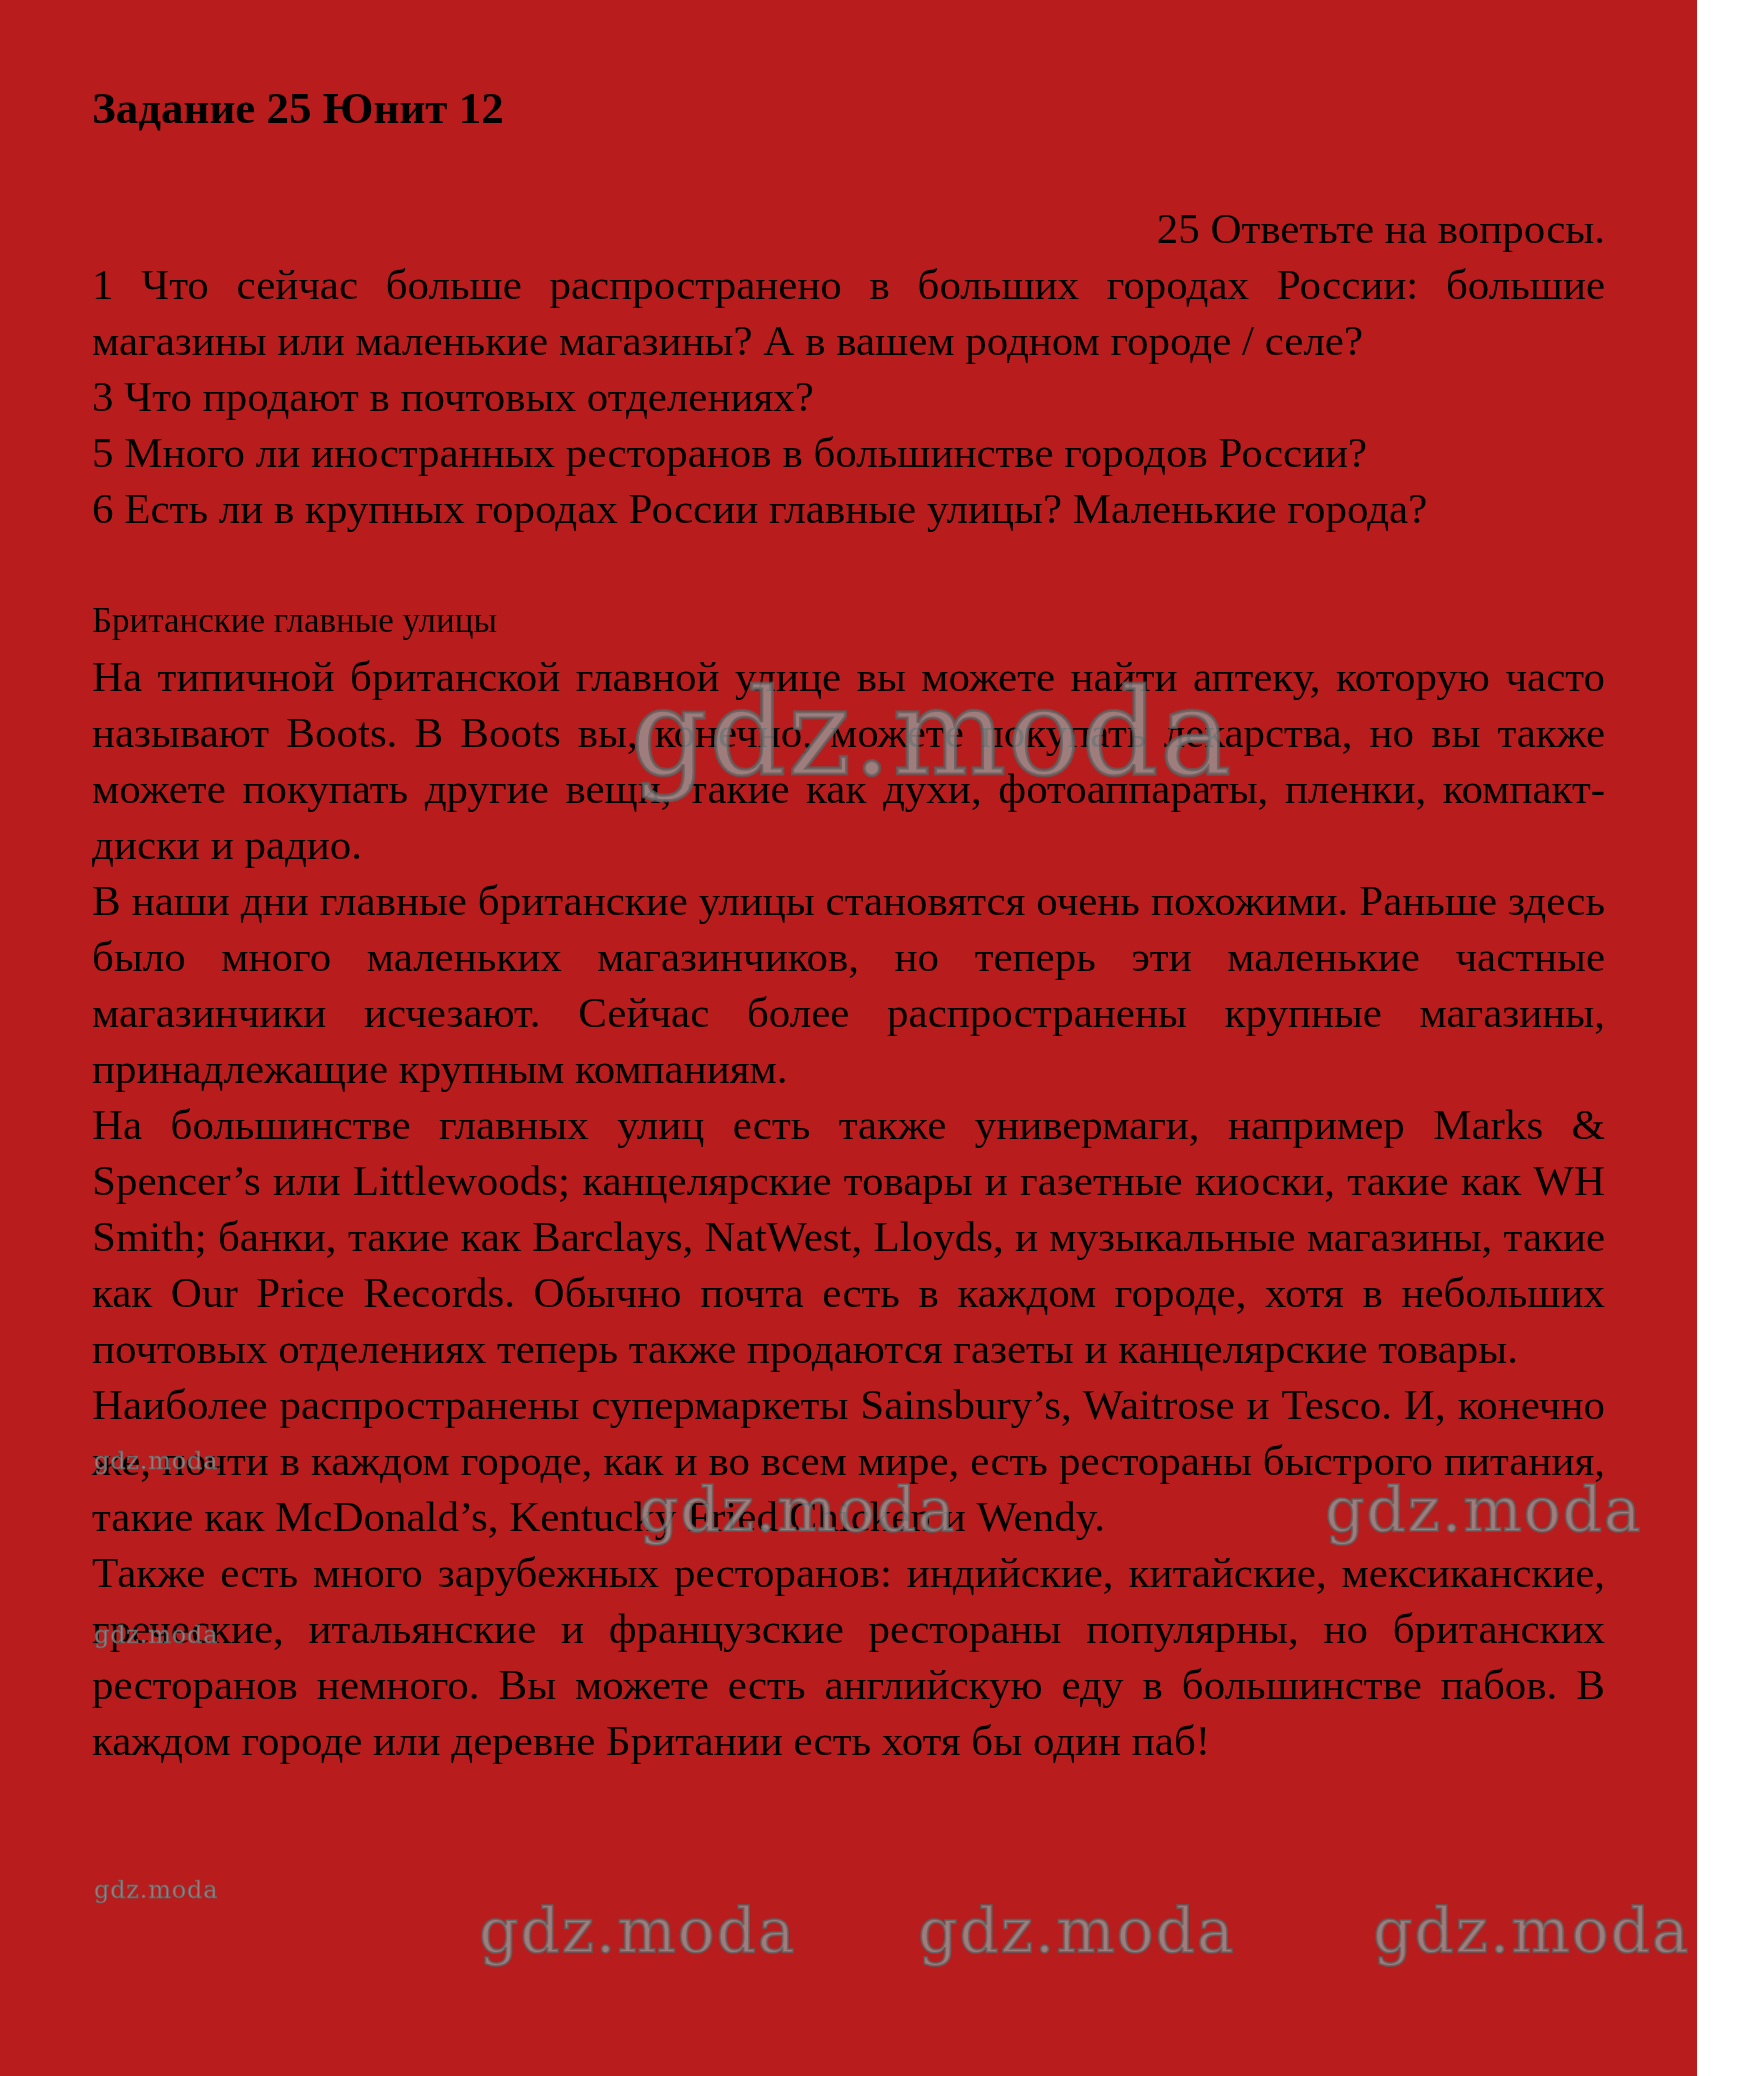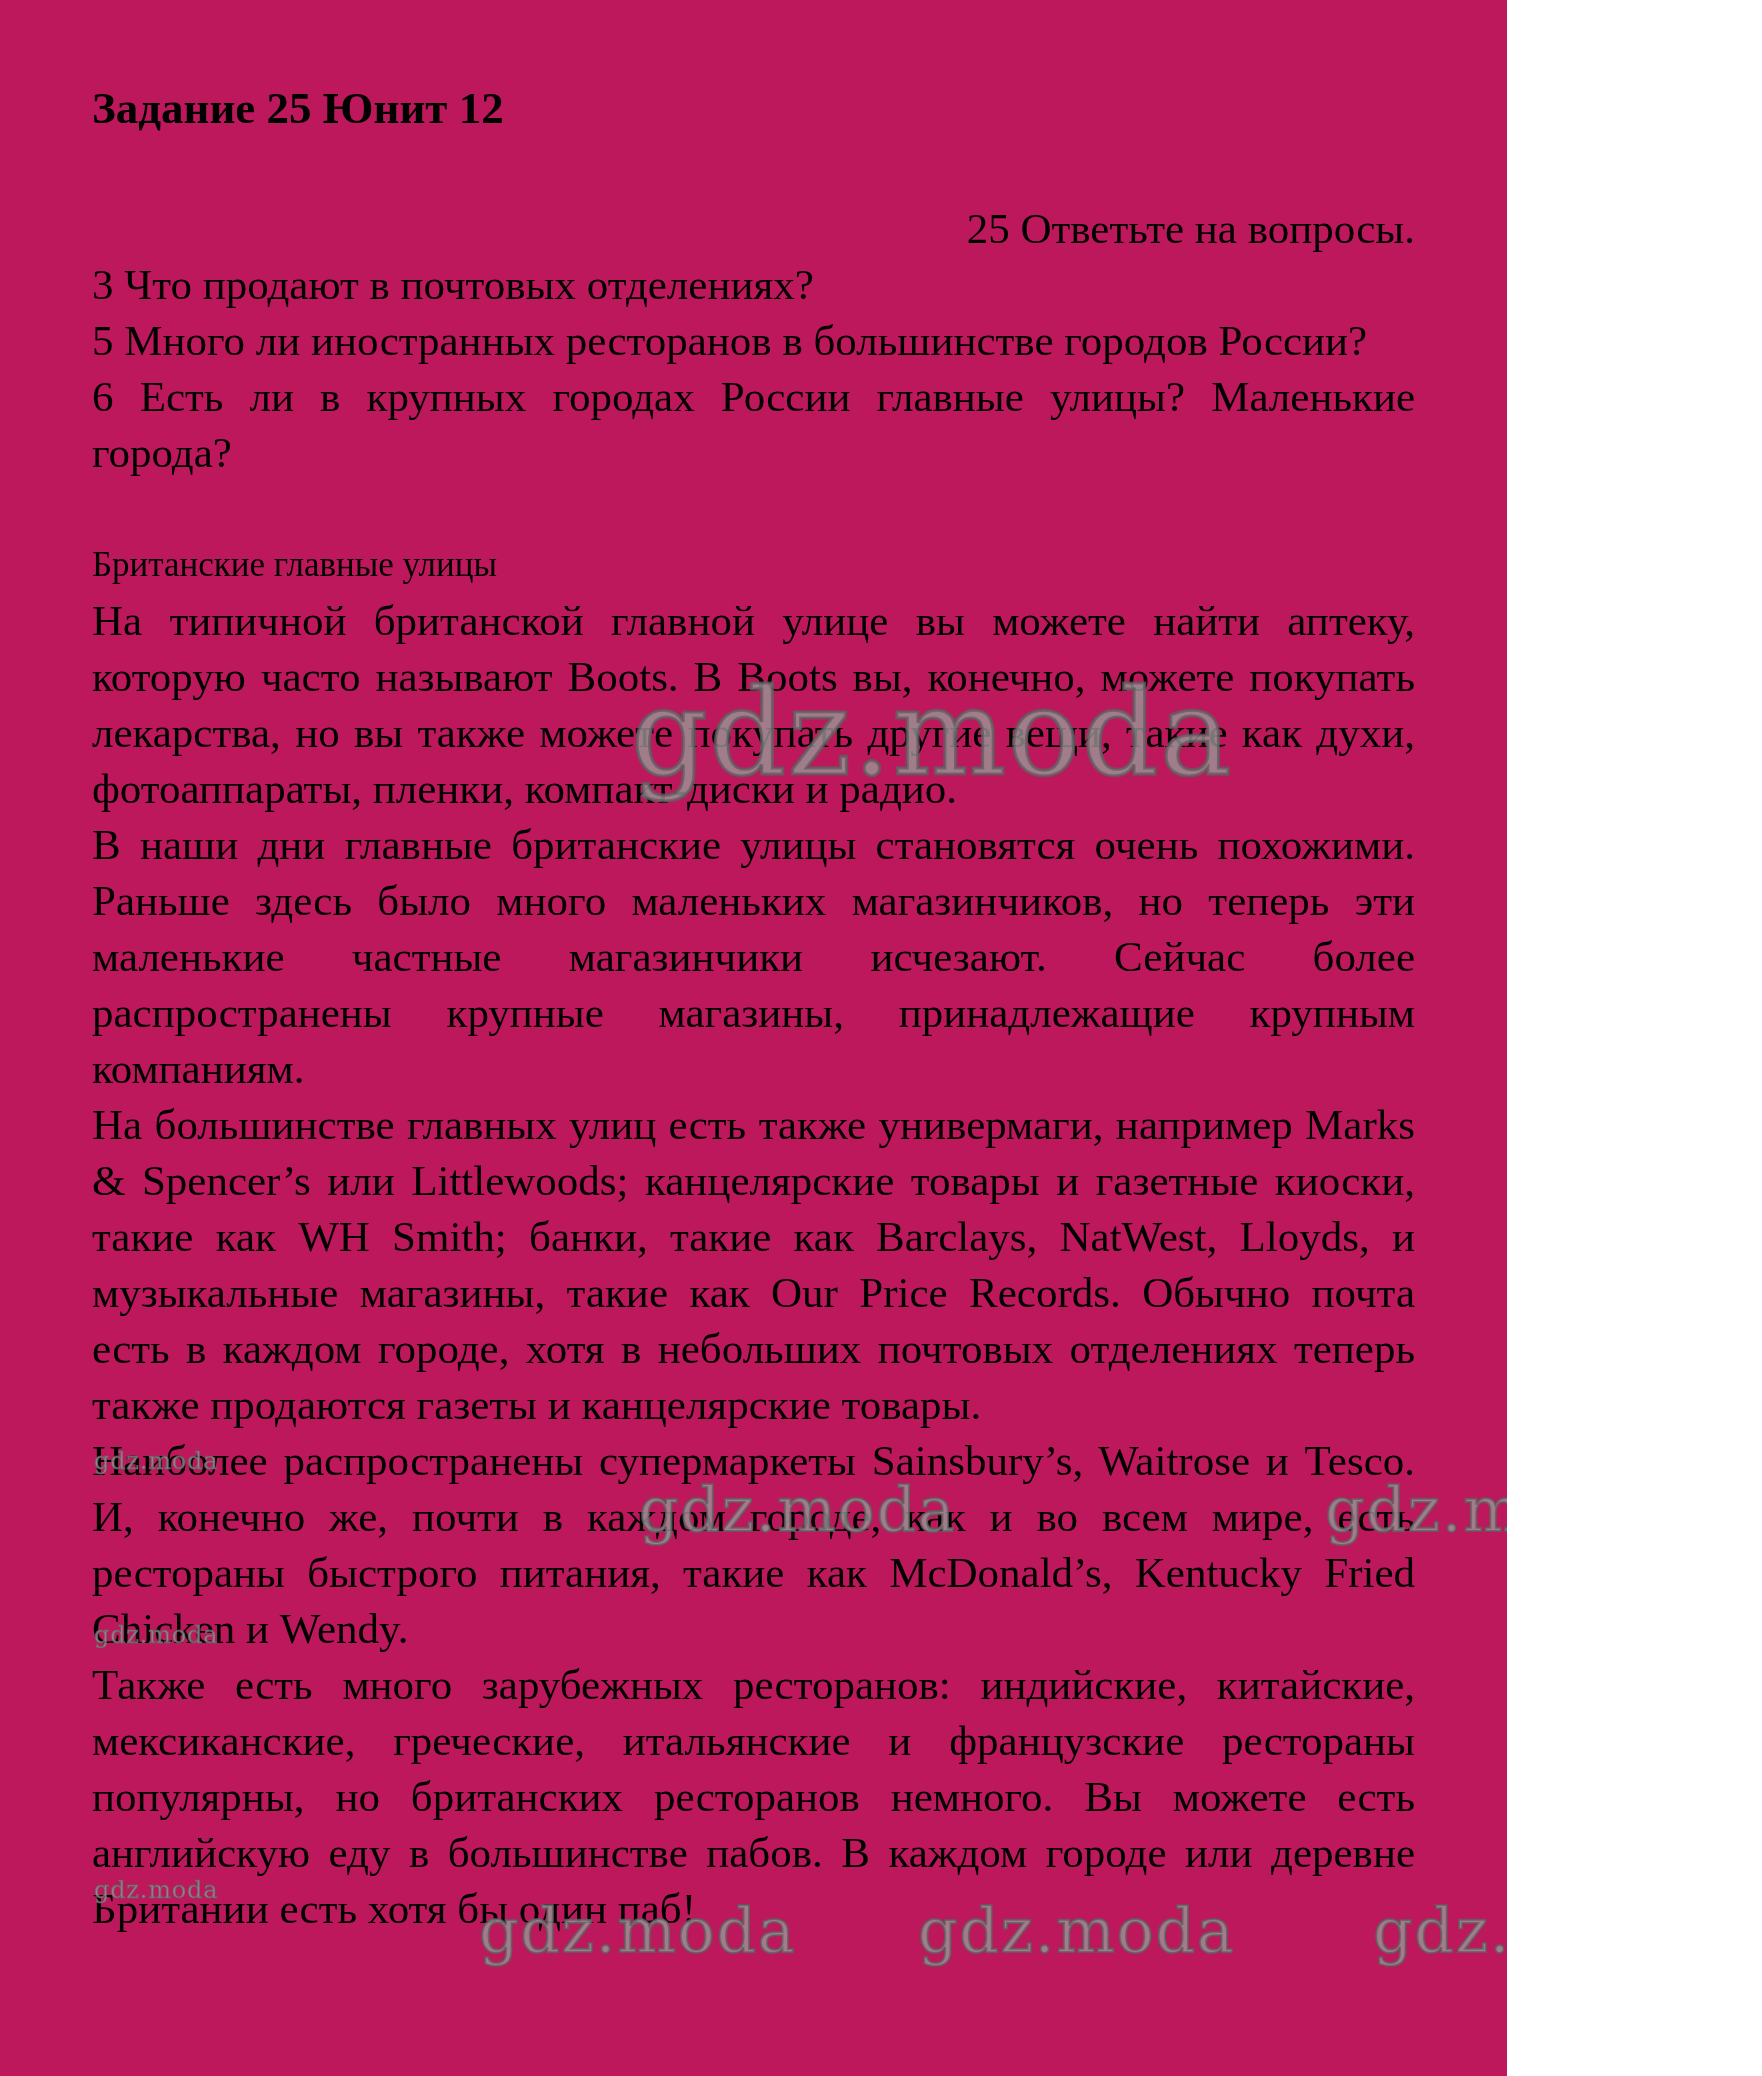--- a/index.html
+++ b/index.html
@@ -1,22 +1,22 @@
 <!DOCTYPE html>
 <html style="font-size:12.8px"><head>
 <meta charset="utf-8">
 <style>
   html, body { margin: 0; padding: 0; background: #ffffff; }
   .page {
     position: relative;
-    width: 1507px;
+    width: 1697px;
     height: 2077px;
     box-sizing: border-box;
     padding: 80px 92px 48px 92px;
-    background: #be185d;
+    background: #b91c1c;
     font-family: "Liberation Serif", serif;
     color: #000000;
     overflow: hidden;
   }
   .doc-title {
     font-size: 45px;
     font-weight: bold;
     line-height: 57px;
     margin: 0 0 64px 0;
   }
@@ -52,20 +52,21 @@
 </head>
 <body>
 
 <div class="page">
 
   <h1 class="doc-title">Задание 25 Юнит 12</h1>
 
   <p class="line">25 Ответьте на вопросы.</p>
 
   <div>
+    <p class="question">1 Что сейчас больше распространено в больших городах России: большие магазины или маленькие магазины? А в вашем родном городе / селе?</p>
     <p class="question">3 Что продают в почтовых отделениях?</p>
     <p class="question">5 Много ли иностранных ресторанов в большинстве городов России?</p>
     <p class="question">6 Есть ли в крупных городах России главные улицы? Маленькие города?</p>
   </div>
 
   <h2 class="section-heading">Британские главные улицы</h2>
 
   <div>
     <p class="para">На типичной британской главной улице вы можете найти аптеку, которую часто называют Boots. В Boots вы, конечно, можете покупать лекарства, но вы также можете покупать другие вещи, такие как духи, фотоаппараты, пленки, компакт-диски и радио.</p>
     <p class="para">В наши дни главные британские улицы становятся очень похожими. Раньше здесь было много маленьких магазинчиков, но теперь эти маленькие частные магазинчики исчезают. Сейчас более распространены крупные магазины, принадлежащие крупным компаниям.</p>

